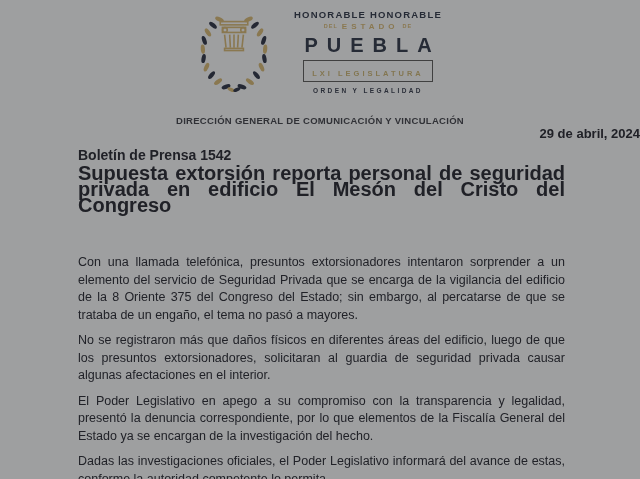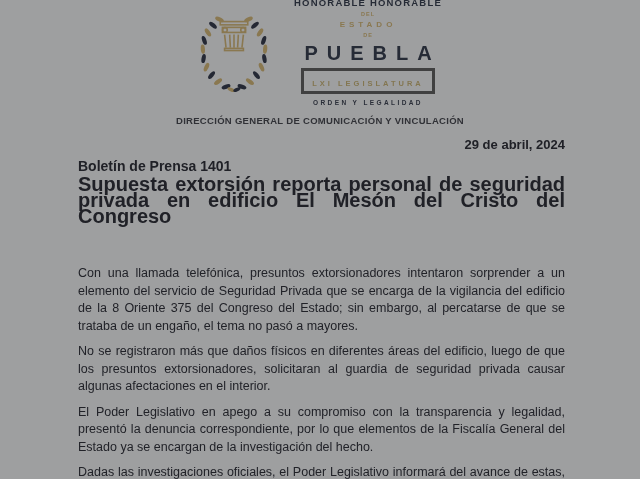--- a/index.html
+++ b/index.html
@@ -34,35 +34,35 @@
   .org-line1{
     font-size:9.5px;font-weight:bold;
     letter-spacing:1.2px;
     color:#262b36;
     white-space:nowrap;
   }
   .org-line2{
     margin-top:4px;
     color:#8a7850;
     white-space:nowrap;
-    display:flex;align-items:center;gap:4px;flex-direction:column;
+    display:flex;align-items:center;gap:4px;
   }
   .org-line2 .tiny{font-size:5.5px;letter-spacing:1px;font-weight:bold;}
   .org-line2 .mid{font-size:8px;letter-spacing:4px;font-weight:bold;}
   .org-name{
     margin-top:4px;
     font-size:20px;font-weight:bold;
     letter-spacing:9px;
     margin-right:-9px; 
     color:#262b36;
     white-space:nowrap;
   }
   .legislature-box{
     margin-top:5px;
-    border:3px solid #404040;
+    border:1px solid #404040;
     padding:2px 8px 2px 8px;
     white-space:nowrap;
   }
   .legislature-box span{
     font-size:7.5px;font-weight:bold;
     letter-spacing:3px;
     color:#837throw650;
     color:#837650;
   }
   .motto{
@@ -75,22 +75,20 @@
   
   .department{
     margin-top:21px;
     text-align:center;
     font-size:9.5px;
     letter-spacing:0.3px;
     color:#303136;
     font-weight:bold;
   }
   .date-line{
-    margin-top:11px;
-    padding-right:75px;
     text-align:right;
     font-size:13px;
     font-weight:bold;
     color:#202127;
   }
   .title-block{
     margin:4px 75px 0 78px;
     color:#202127;
   }
   .doc-title{
@@ -178,21 +176,21 @@
       </div>
       <div class="motto">ORDEN Y LEGALIDAD</div>
     </div>
   </div>
 
   <div class="department">DIRECCIÓN GENERAL DE COMUNICACIÓN Y VINCULACIÓN</div>
 
   <div class="date-line">29 de abril, 2024</div>
 
   <div class="title-block">
-    <div class="doc-title">Boletín de Prensa 1401</div>
+    <div class="doc-title">Boletín de Prensa 1542</div>
     <div class="doc-subtitle">Supuesta extorsión reporta personal de seguridad privada en edificio El Mesón del Cristo del Congreso</div>
   </div>
 
   <div class="body-block">
     <p>Con una llamada telefónica, presuntos extorsionadores intentaron sorprender a un elemento del servicio de Seguridad Privada que se encarga de la vigilancia del edificio de la 8 Oriente 375 del Congreso del Estado; sin embargo, al percatarse de que se trataba de un engaño, el tema no pasó a mayores.</p>
     <p>No se registraron más que daños físicos en diferentes áreas del edificio, luego de que los presuntos extorsionadores, solicitaran al guardia de seguridad privada causar algunas afectaciones en el interior.</p>
     <p>El Poder Legislativo en apego a su compromiso con la transparencia y legalidad, presentó la denuncia correspondiente, por lo que elementos de la Fiscalía General del Estado ya se encargan de la investigación del hecho.</p>
     <p>Dadas las investigaciones oficiales, el Poder Legislativo informará del avance de estas, conforme la autoridad competente lo permita.</p>
   </div>
 

